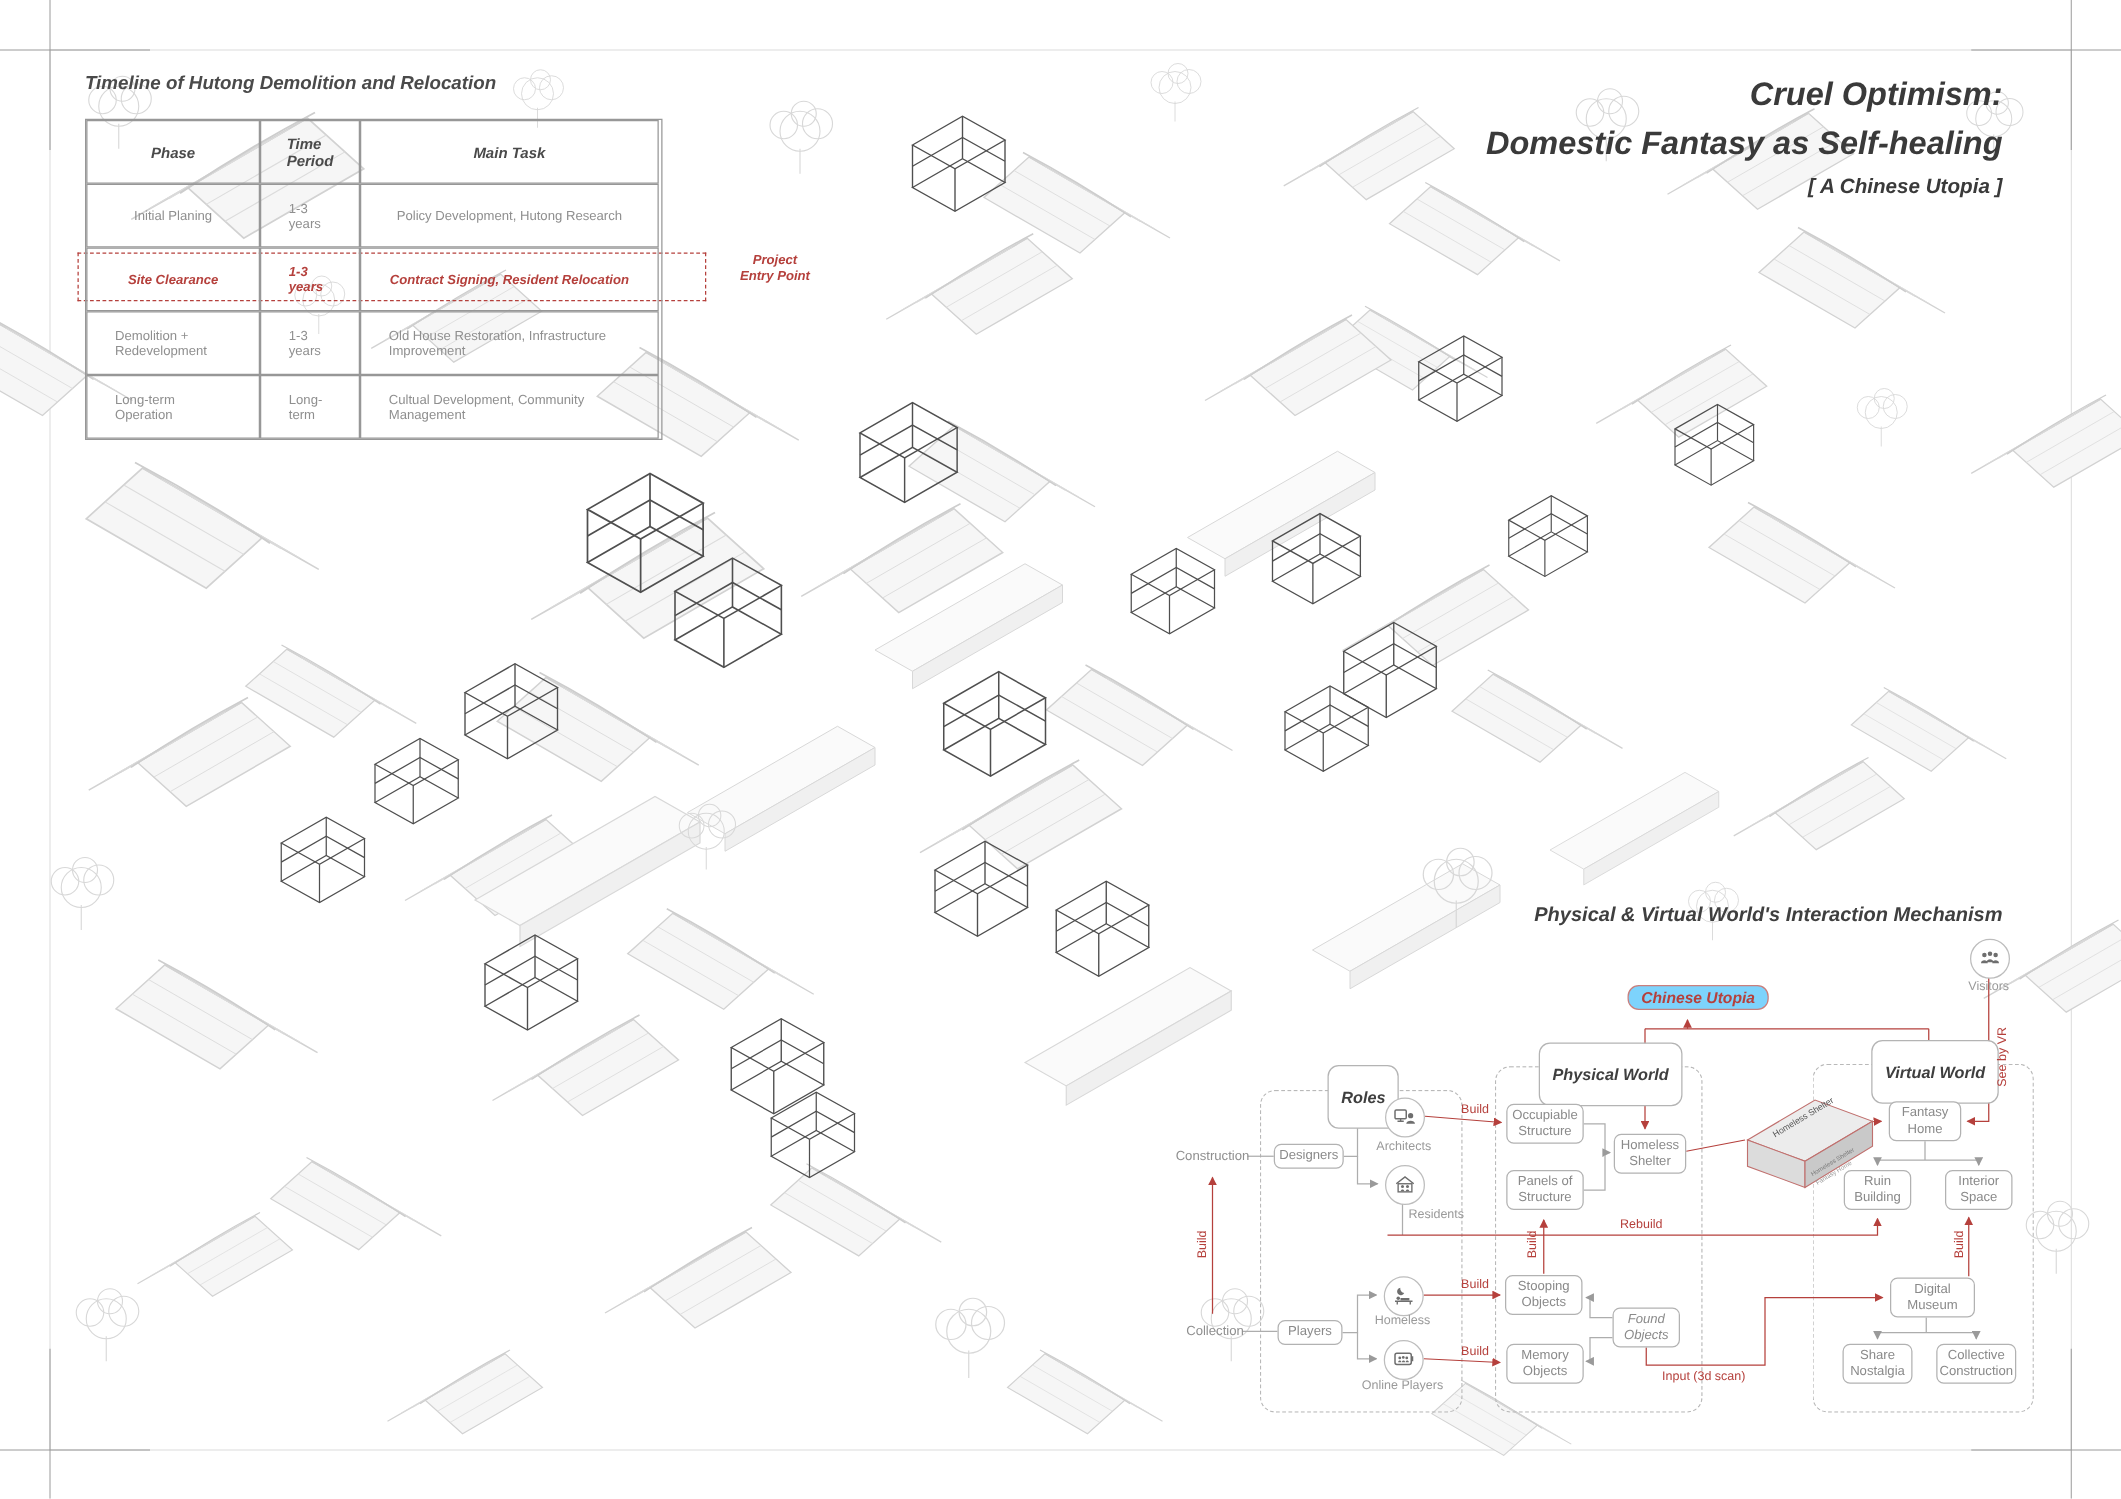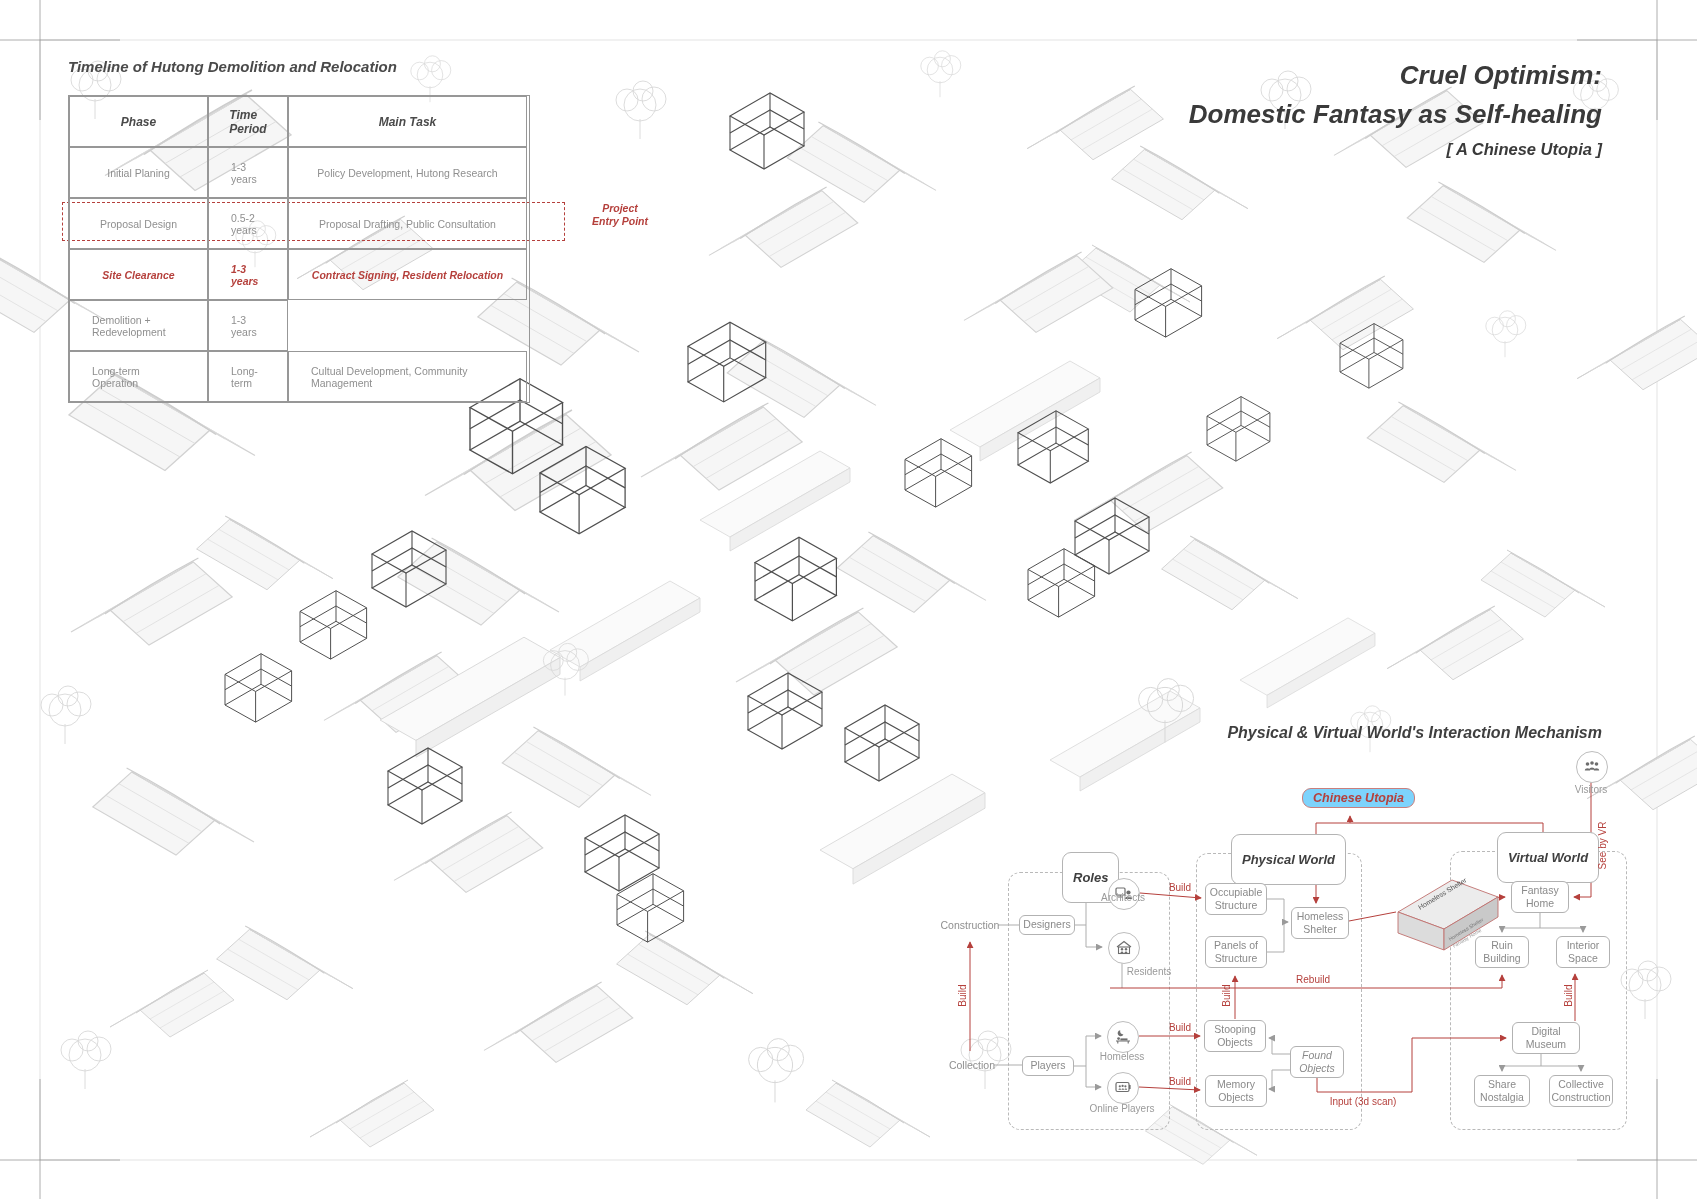--- a/index.html
+++ b/index.html
@@ -190,33 +190,29 @@
   <div class="trow head">
     <div class="cell">Phase</div>
     <div class="cell">Time Period</div>
     <div class="cell">Main Task</div>
   </div>
   <div class="trow">
     <div class="cell">Initial Planing</div>
     <div class="cell">1-3 years</div>
     <div class="cell">Policy Development, Hutong Research</div>
   </div>
-  <div class="trow">
-    <div class="cell">Proposal Design</div>
-    <div class="cell">0.5-2 years</div>
-    <div class="cell">Proposal Drafting, Public Consultation</div>
-  </div>
   <div class="trow hl">
     <div class="cell">Site Clearance</div>
     <div class="cell">1-3 years</div>
     <div class="cell">Contract Signing, Resident Relocation</div>
   </div>
   <div class="trow">
     <div class="cell">Demolition + Redevelopment</div>
     <div class="cell">1-3 years</div>
+    <div class="cell">Old House Restoration, Infrastructure Improvement</div>
   </div>
   <div class="trow">
     <div class="cell">Long-term Operation</div>
     <div class="cell">Long-term</div>
     <div class="cell">Cultual Development, Community Management</div>
   </div>
 </div>
 
 <div class="abs" id="entry-dash"></div>
 <div class="abs" id="entry-label">
@@ -298,21 +294,21 @@
 <div class="abs" id="utopia" style="left:1302px;top:788px;">Chinese Utopia</div>
 
 <div class="abs circ" style="left:1108px;top:878px;">
   <svg width="20" height="20" viewBox="0 0 20 20">
     <rect x="2" y="4" width="9" height="7" rx="1" fill="none" stroke="#6e6e6e" stroke-width="1.2"></rect>
     <path d="M6.5 11 V13 M4 13 H9" stroke="#6e6e6e" stroke-width="1.1" fill="none"></path>
     <circle cx="14.5" cy="8.5" r="2.1" fill="#6e6e6e"></circle>
     <path d="M11 15 C11 11.8 18 11.8 18 15 Z" fill="#6e6e6e"></path>
   </svg>
 </div>
-<div class="abs clabel" style="left:1083px;top:892px;">Architects</div>
+<div class="abs clabel" style="left:1083px;top:912px;">Architects</div>
 
 <div class="abs circ" style="left:1108px;top:932px;">
   <svg width="20" height="20" viewBox="0 0 20 20">
     <path d="M3 9 L10 3.5 L17 9" fill="none" stroke="#6e6e6e" stroke-width="1.2"></path>
     <rect x="4.5" y="9" width="11" height="6.5" fill="none" stroke="#6e6e6e" stroke-width="1.1"></rect>
     <circle cx="8" cy="11.2" r="1.2" fill="#6e6e6e"></circle>
     <path d="M6.6 15 C6.6 13 9.4 13 9.4 15 Z" fill="#6e6e6e"></path>
     <circle cx="12" cy="11.2" r="1.2" fill="#6e6e6e"></circle>
     <path d="M10.6 15 C10.6 13 13.4 13 13.4 15 Z" fill="#6e6e6e"></path>
   </svg>

